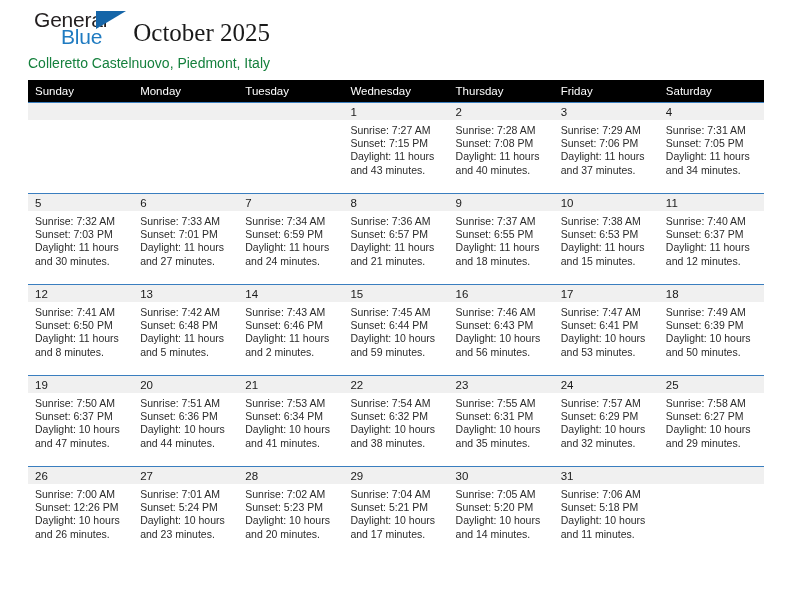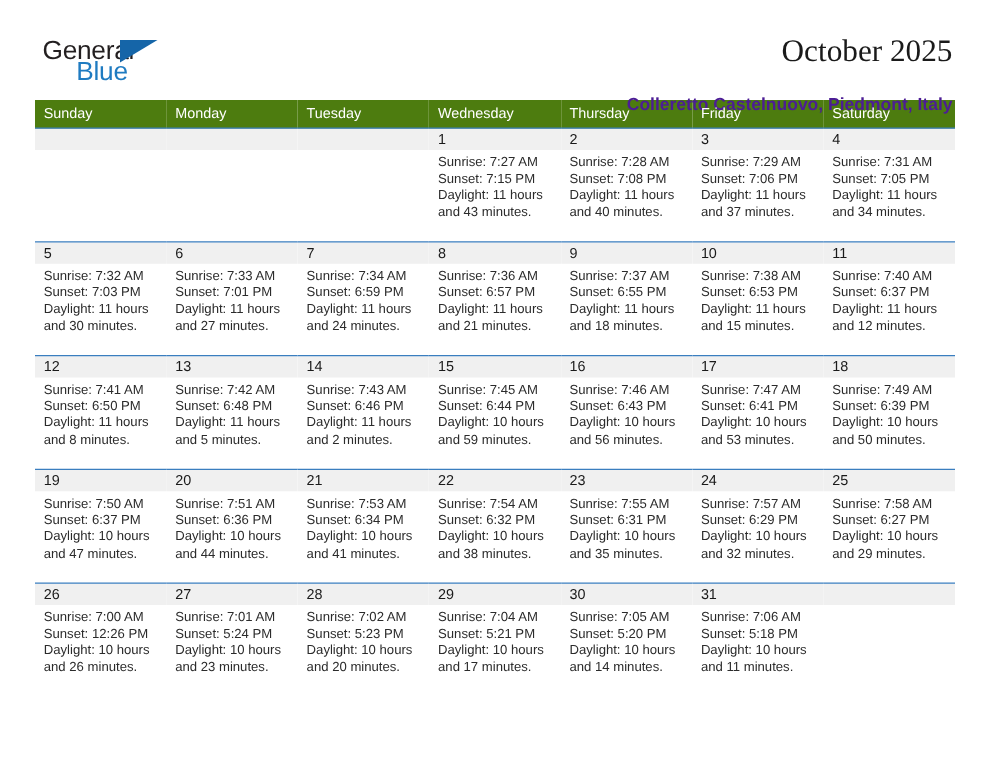--- a/index.html
+++ b/index.html
@@ -20,23 +20,24 @@
     height: 612px;
     box-sizing: border-box;
     padding: 0 28px;
   }
 
   
   .header {
     display: flex;
     align-items: flex-start;
     justify-content: space-between;
-    padding-top: 28px;
+    padding-top: 7px;
     height: 72px;
     box-sizing: border-box;
+    flex-direction: column;
   }
   .logo {
     position: relative;
     width: 120px;
     height: 46px;
     line-height: 1;
     user-select: none;
   }
   .logo-general {
     position: absolute;
@@ -71,37 +72,36 @@
   }
   .cal-title {
     font-size: 25px;
     font-weight: normal;
     color: #1a1a1a;
     line-height: 1.15;
     white-space: nowrap;
     font-family: Liberation Serif, serif;
   }
   .cal-subtitle {
-    margin-top: 18px;
+    margin-top: 7px;
     font-size: 14px;
-    color: #4c1d95;
+    color: #15803d;
     line-height: 1.2;
     white-space: nowrap;
-    font-weight: bold;
   }
 
   
   .calendar {
     width: 736px;
     margin-top: 8px;
     border-collapse: collapse;
     table-layout: fixed;
   }
   .calendar th {
-    background: #4d7c0f;
+    background: #000000;
     color: #ffffff;
     font-size: 11.5px;
     font-weight: normal;
     text-align: left;
     padding: 5px 0 5px 7px;
     height: 18px;
     box-sizing: border-box;
   }
   .calendar td {
     vertical-align: top;

